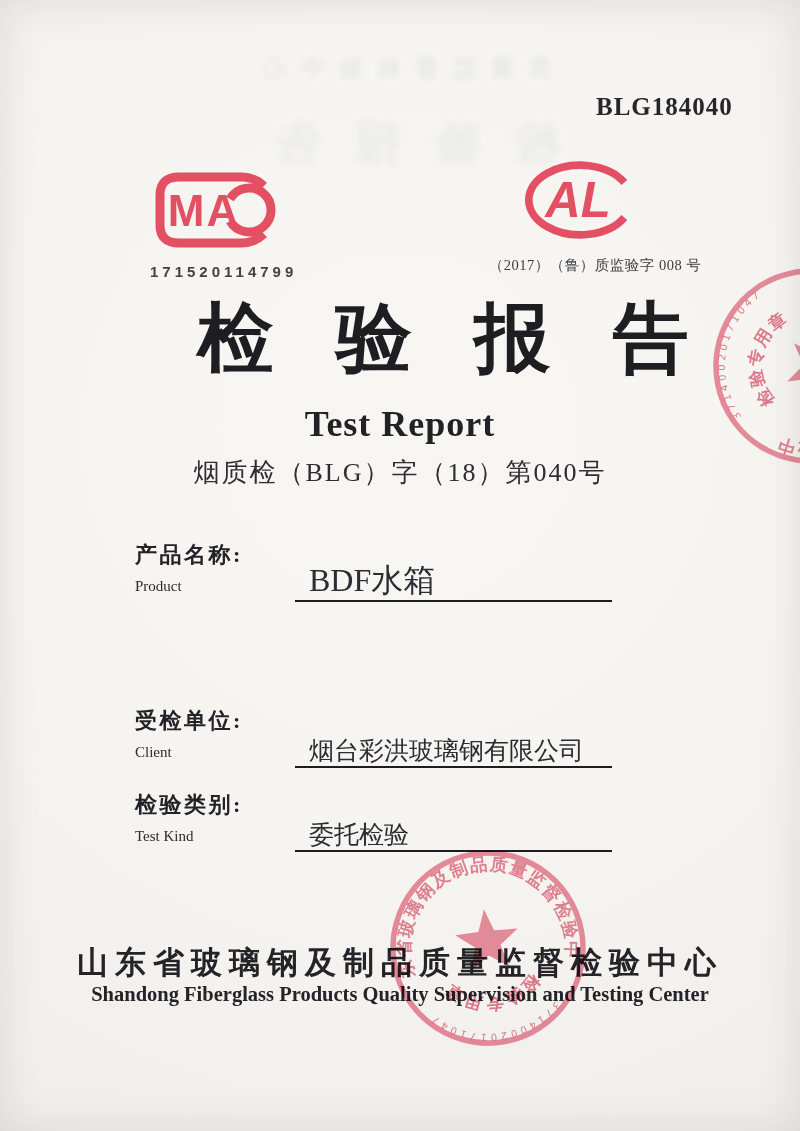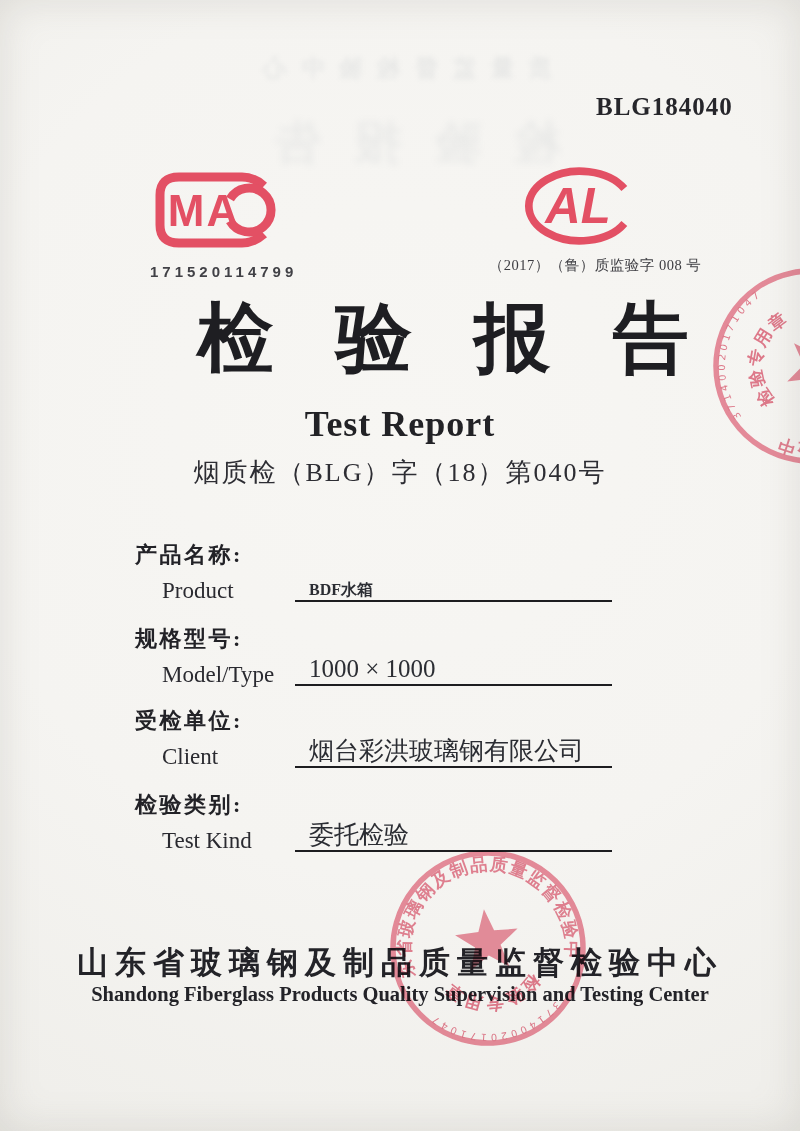--- a/index.html
+++ b/index.html
@@ -13,38 +13,38 @@
   
   .ghost{left:0;width:100%;text-align:center;color:#97a0a8;transform:scaleX(-1);
          filter:blur(2.5px);font-family:"DejaVu Sans",sans-serif;font-weight:bold;}
   .ghost1{top:52px;font-size:24px;letter-spacing:14px;opacity:.14;}
   .ghost2{top:112px;font-size:46px;letter-spacing:34px;opacity:.12;filter:blur(3.5px);}
   
   .report-no{top:93px;left:596px;font-size:25px;font-weight:bold;letter-spacing:1px;color:#26262b;}
   .cma{top:170px;left:150px;width:138px;text-align:center;}
   .cma-num{margin-top:9px;font-family:"Liberation Sans",sans-serif;font-weight:bold;
            font-size:15px;letter-spacing:4px;color:#414146;}
-  .cal{top:163px;left:518px;width:124px;text-align:right;}
+  .cal{top:157px;left:518px;width:124px;text-align:right;}
   .cal-caption{top:256px;left:480px;width:230px;text-align:center;font-weight:normal;
                font-size:14.5px;letter-spacing:.5px;color:#3c3c41;}
   
   .title-zh{top:288px;left:0;width:100%;text-align:center;font-family:"DejaVu Sans",sans-serif;
             font-weight:900;font-size:76px;letter-spacing:18px;text-indent:18px;color:#1e1e22;padding-left:43px;}
   .title-en{top:403px;left:0;width:100%;text-align:center;font-weight:bold;font-size:36px;
             letter-spacing:1px;color:#222226;}
   .doc-no{top:455px;left:0;width:100%;text-align:center;font-size:26px;letter-spacing:2px;color:#2d2d33;}
   
   .field{position:absolute;left:135px;width:480px;height:80px;}
   .f1{top:540px;} .f2{top:624px;} .f3{top:706px;} .f4{top:790px;}
   .label-zh{position:absolute;top:0;left:0;font-size:22px;font-weight:bold;letter-spacing:2.5px;color:#222227;}
-  .label-en{position:absolute;top:38px;left:0;font-size:23px;color:#2a2a30;margin-left:27px;}
+  .label-en{position:absolute;top:38px;left:0;font-size:15px;color:#2a2a30;}
   .value{position:absolute;left:160px;top:24px;width:317px;height:38px;
          border-bottom:2px solid #1d1d20;padding-left:14px;box-sizing:border-box;
          font-size:25px;color:#2b2d33;display:flex;align-items:flex-end;line-height:1.25;}
-  .v-bold{font-weight:bold;font-size:16px;}
+  .v-bold{font-weight:normal;font-size:32px;}
   
   .org-zh{top:942px;left:0;width:100%;text-align:center;font-weight:bold;font-size:31px;
           letter-spacing:7px;color:#232328;}
   .org-en{top:983px;left:0;width:100%;text-align:center;font-weight:bold;font-size:20.5px;color:#232328;}
   
   .stamp{position:absolute;width:220px;height:220px;mix-blend-mode:multiply;opacity:.88;}
   .stamp-bottom{left:378px;top:838px;transform:rotate(-6deg);}
   .stamp-top{left:701px;top:256px;transform:rotate(100deg);}
   .stamp text{font-family:"DejaVu Sans",sans-serif;}
 </style>
@@ -76,25 +76,20 @@
   <div class="abs cal-caption">（2017）（鲁）质监验字 008 号</div>
 
   <div class="abs title-zh">检 验 报 告</div>
   <div class="abs title-en">Test Report</div>
   <div class="abs doc-no">烟质检（BLG）字（18）第040号</div>
 
   <div class="field f1">
     <span class="label-zh">产品名称:</span>
     <span class="label-en">Product</span>
     <div class="value v-bold">BDF水箱</div>
-  </div>
-  <div class="field f2">
-    <span class="label-zh">规格型号:</span>
-    <span class="label-en">Model/Type</span>
-    <div class="value">1000 × 1000</div>
   </div>
   <div class="field f3">
     <span class="label-zh">受检单位:</span>
     <span class="label-en">Client</span>
     <div class="value">烟台彩洪玻璃钢有限公司</div>
   </div>
   <div class="field f4">
     <span class="label-zh">检验类别:</span>
     <span class="label-en">Test Kind</span>
     <div class="value">委托检验</div>

